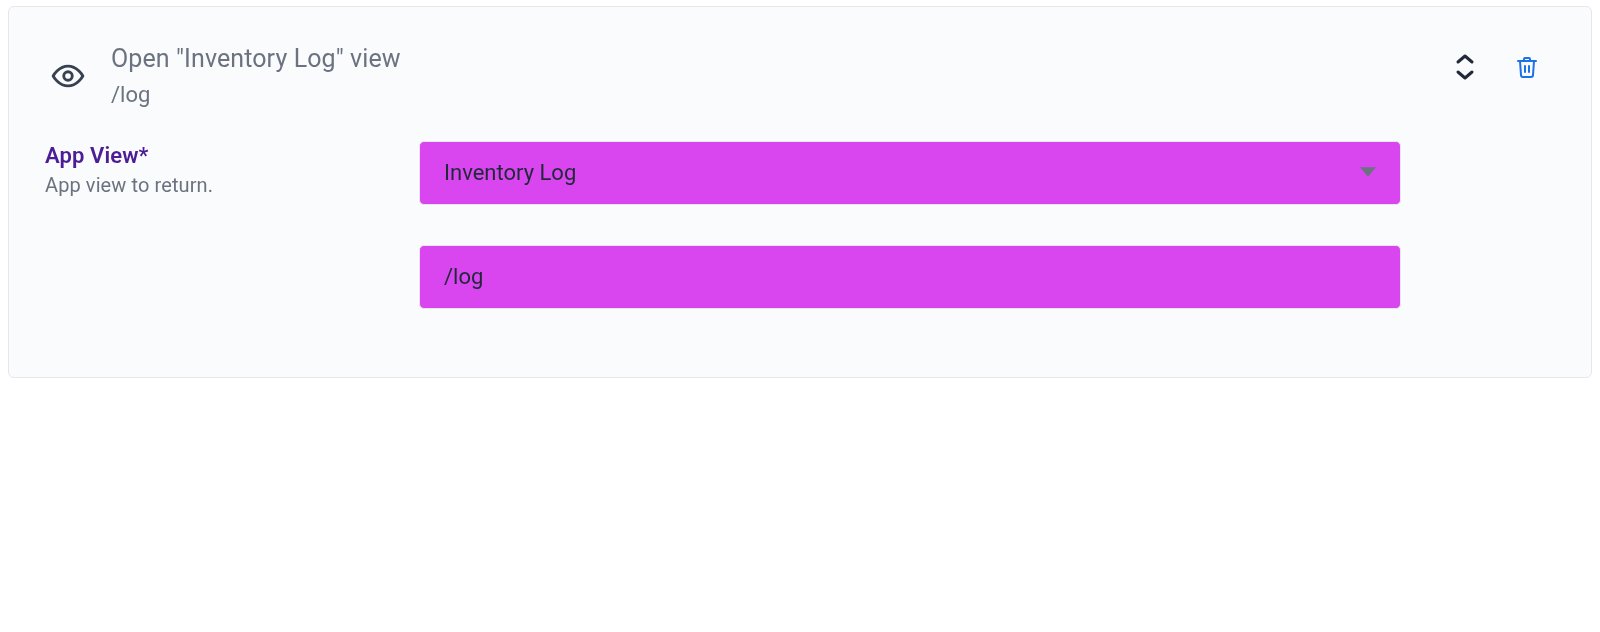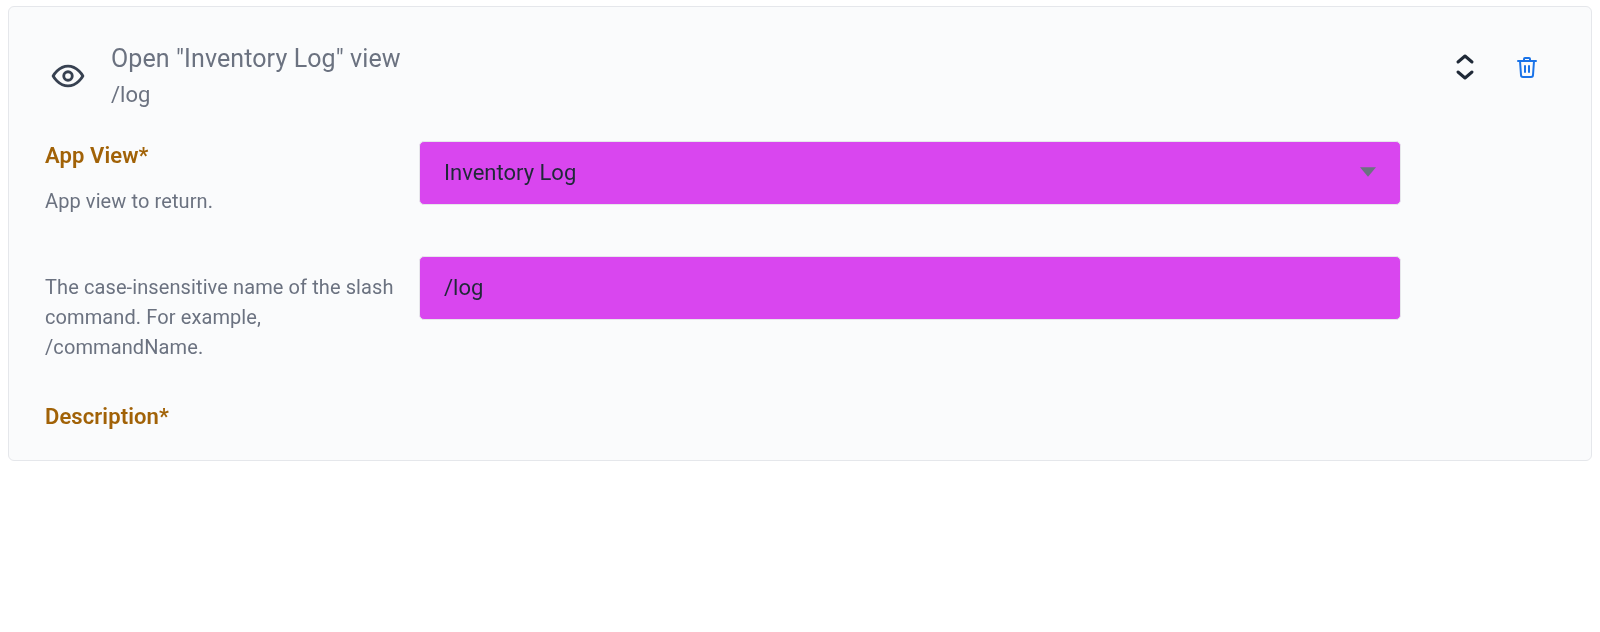--- a/index.html
+++ b/index.html
@@ -75,30 +75,30 @@
     }
     .field-row:last-child { margin-bottom: 0; }
     .field-left {
       width: 374px;
       flex-shrink: 0;
       padding-right: 16px;
     }
     .field-label {
       font-size: 22px;
       font-weight: 600;
-      color: #a16207;
+      color: #4c1d95;
       line-height: 1.35;
       letter-spacing: 0.1px;
     }
     .field-help {
       font-size: 20px;
       font-weight: 400;
       color: #6b7280;
       line-height: 1.5;
-      margin-top: 16px;
+      margin-top: 0;
       letter-spacing: 0.1px;
     }
     .field-right {
       flex: 1 1 auto;
     }
     .input, .select {
       width: 982px;
       max-width: 100%;
       height: 64px;
       background: #d946ef;
@@ -172,27 +172,25 @@
             <svg width="16" height="16" viewBox="0 0 10 6" fill="#6b7280">
                 <path d="M0 0l5 6 5-6z"></path>
               </svg>
           </span>
         </div>
       </div>
     </div>
 
     <div class="field-row">
       <div class="field-left">
-        <div class="field-help">The case-insensitive name of the slash command. For example, /commandName.</div>
       </div>
       <div class="field-right">
         <input class="input" type="text" value="/log" style="">
       </div>
     </div>
 
     <div class="field-row">
       <div class="field-left">
-        <div class="field-label">Description*</div>
       </div>
     </div>
 
   </div>
 </div>
 
 </body></html>

